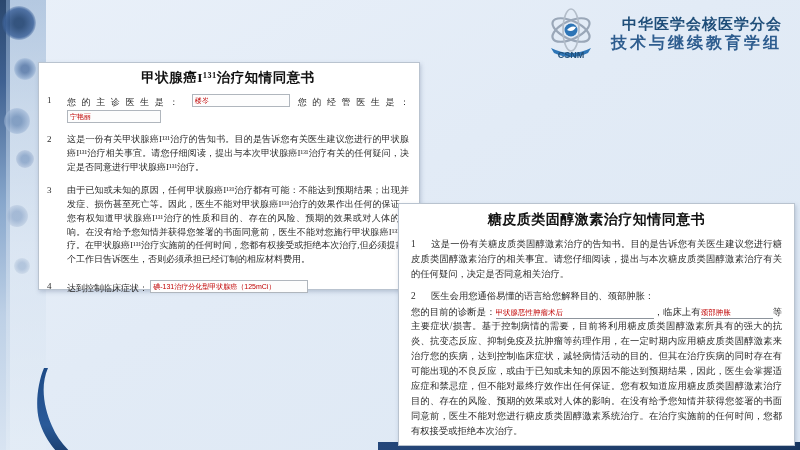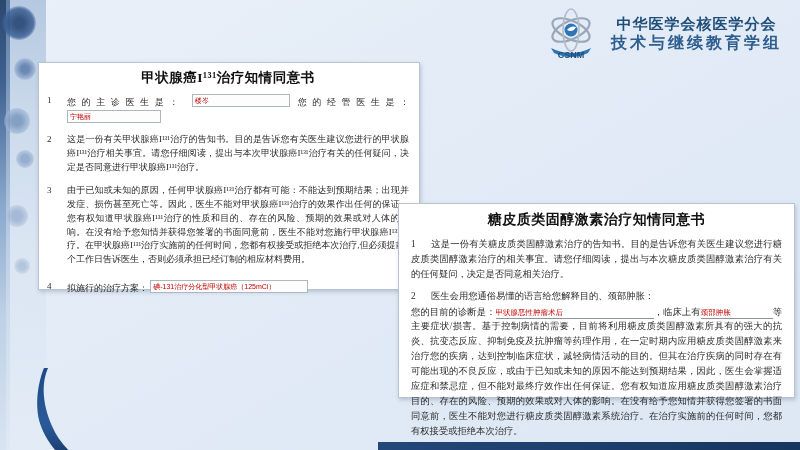--- a/index.html
+++ b/index.html
@@ -34,32 +34,32 @@
   .b6{left:14px;top:258px;width:16px;height:16px;background:radial-gradient(circle,#8aa4c7 30%,#c0cfe2 70%,transparent 85%);opacity:.5;}
   .brush{position:absolute;left:30px;top:368px;width:70px;height:95px;pointer-events:none;}
   
   .bottom-bar{
     position:absolute;left:378px;right:0;bottom:0;height:8px;
     background:linear-gradient(90deg,#24477a,#16355f);
   }
   
   .logo{position:absolute;right:18px;top:8px;display:flex;align-items:center;gap:8px;}
   .logo-mark{width:64px;height:52px;position:relative;}
-  .logo-text{text-align:center;}
+  .logo-text{text-align:right;}
   .logo-line1{font-size:15px;font-weight:bold;color:#1f4e79;letter-spacing:1px;line-height:1.3;}
   .logo-line2{font-size:16px;font-weight:bold;color:#2e5d8f;letter-spacing:3px;line-height:1.3;}
   
   .doc{
     position:absolute;background:#ffffff;border:1px solid #b9c3cf;
     box-shadow:1px 2px 4px rgba(60,80,120,.25);
     font-family:"Liberation Serif","DejaVu Serif",serif;color:#2b2b2b;
     box-sizing:border-box;
   }
   .doc-left{left:38px;top:62px;width:382px;height:228px;padding:5px 10px 4px 8px;}
-  .doc-right{left:398px;top:203px;width:397px;height:195px;padding:6px 12px 4px 12px;}
+  .doc-right{left:398px;top:203px;width:397px;height:243px;padding:6px 12px 4px 12px;}
   .doc-title{
     text-align:center;font-weight:bold;color:#111;
     font-size:13.5px;margin:1px 0 6px 0;letter-spacing:.5px;
   }
   .doc-right .doc-title{font-size:14px;margin-bottom:8px;}
   .item{display:flex;margin-top:7px;font-size:9px;line-height:1.55;}
   .item .num{flex:0 0 20px;color:#2b2b2b;}
   .item .body{flex:1;text-align:justify;}
   .doc-left .item3{margin-top:9px;}
   .doc-left .item4{margin-top:13px;}
@@ -145,21 +145,21 @@
     </div>
 
     <div class="item item3">
       <span class="num">3</span>
       <span class="body">由于已知或未知的原因，任何甲状腺癌I¹³¹治疗都有可能：不能达到预期结果；出现并发症、损伤甚至死亡等。因此，医生不能对甲状腺癌I¹³¹治疗的效果作出任何的保证。您有权知道甲状腺癌I¹³¹治疗的性质和目的、存在的风险、预期的效果或对人体的影响。在没有给予您知情并获得您签署的书面同意前，医生不能对您施行甲状腺癌I¹³¹治疗。在甲状腺癌I¹³¹治疗实施前的任何时间，您都有权接受或拒绝本次治疗,但必须提前2个工作日告诉医生，否则必须承担已经订制的相应材料费用。</span>
     </div>
 
     <div class="item item4">
       <span class="num">4</span>
       <span class="body">
-        <span>拟施行的治疗方案：</span>
+        <span>达到控制临床症状：</span>
         <span class="field-box fb-plan">碘-131治疗分化型甲状腺癌（125mCi）</span>
       </span>
     </div>
   </div>
 
   <div class="doc doc-right">
     <div class="doc-title">糖皮质类固醇激素治疗知情同意书</div>
 
     <div class="para">
       <span class="pnum">1</span><span>这是一份有关糖皮质类固醇激素治疗的告知书。目的是告诉您有关医生建议您进行糖皮质类固醇激素治疗的相关事宜。请您仔细阅读，提出与本次糖皮质类固醇激素治疗有关的任何疑问，决定是否同意相关治疗。</span>

